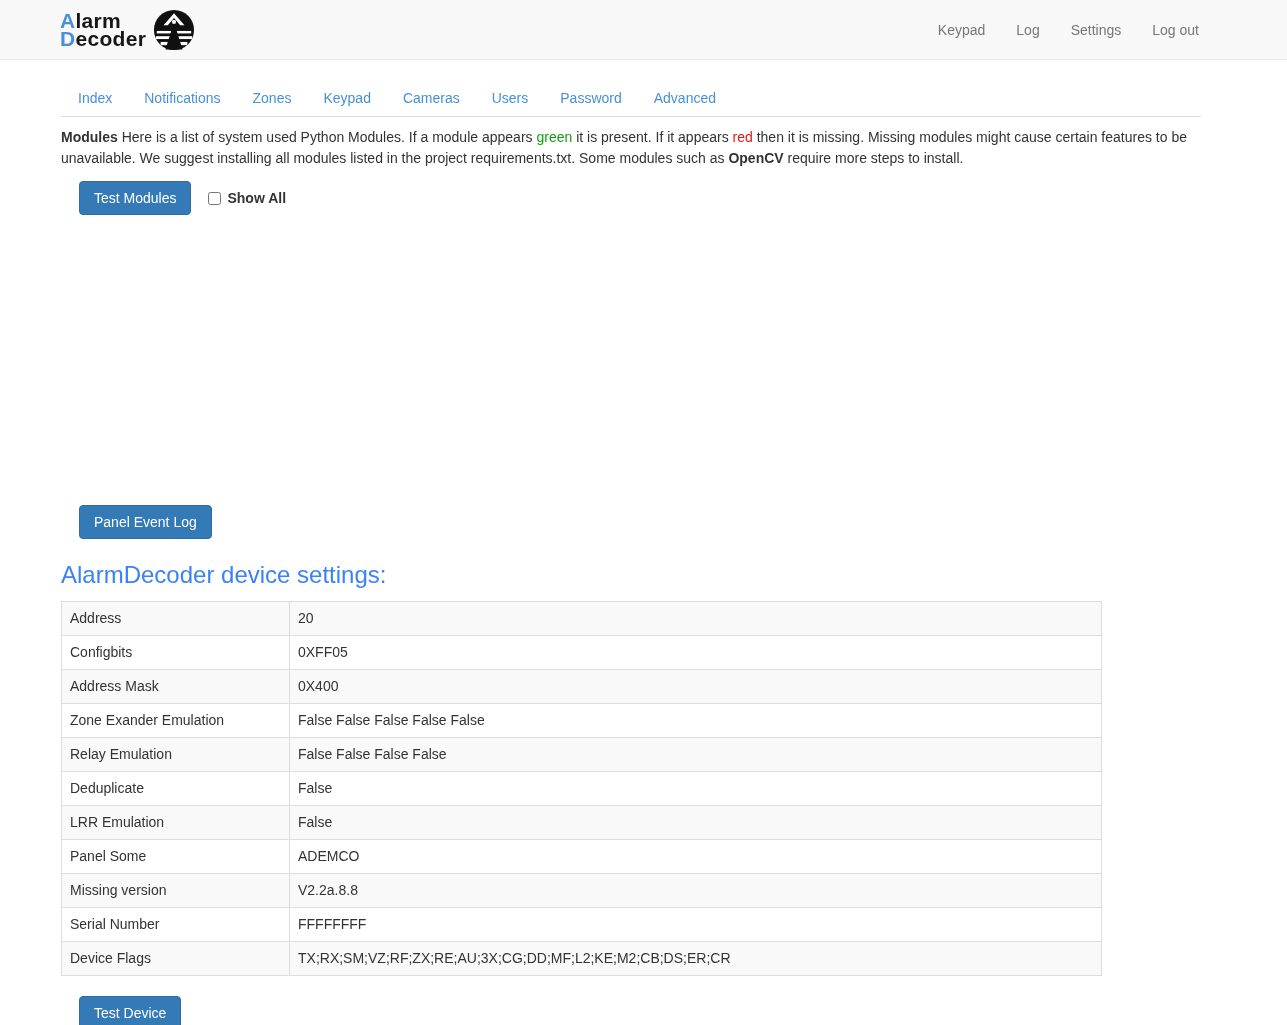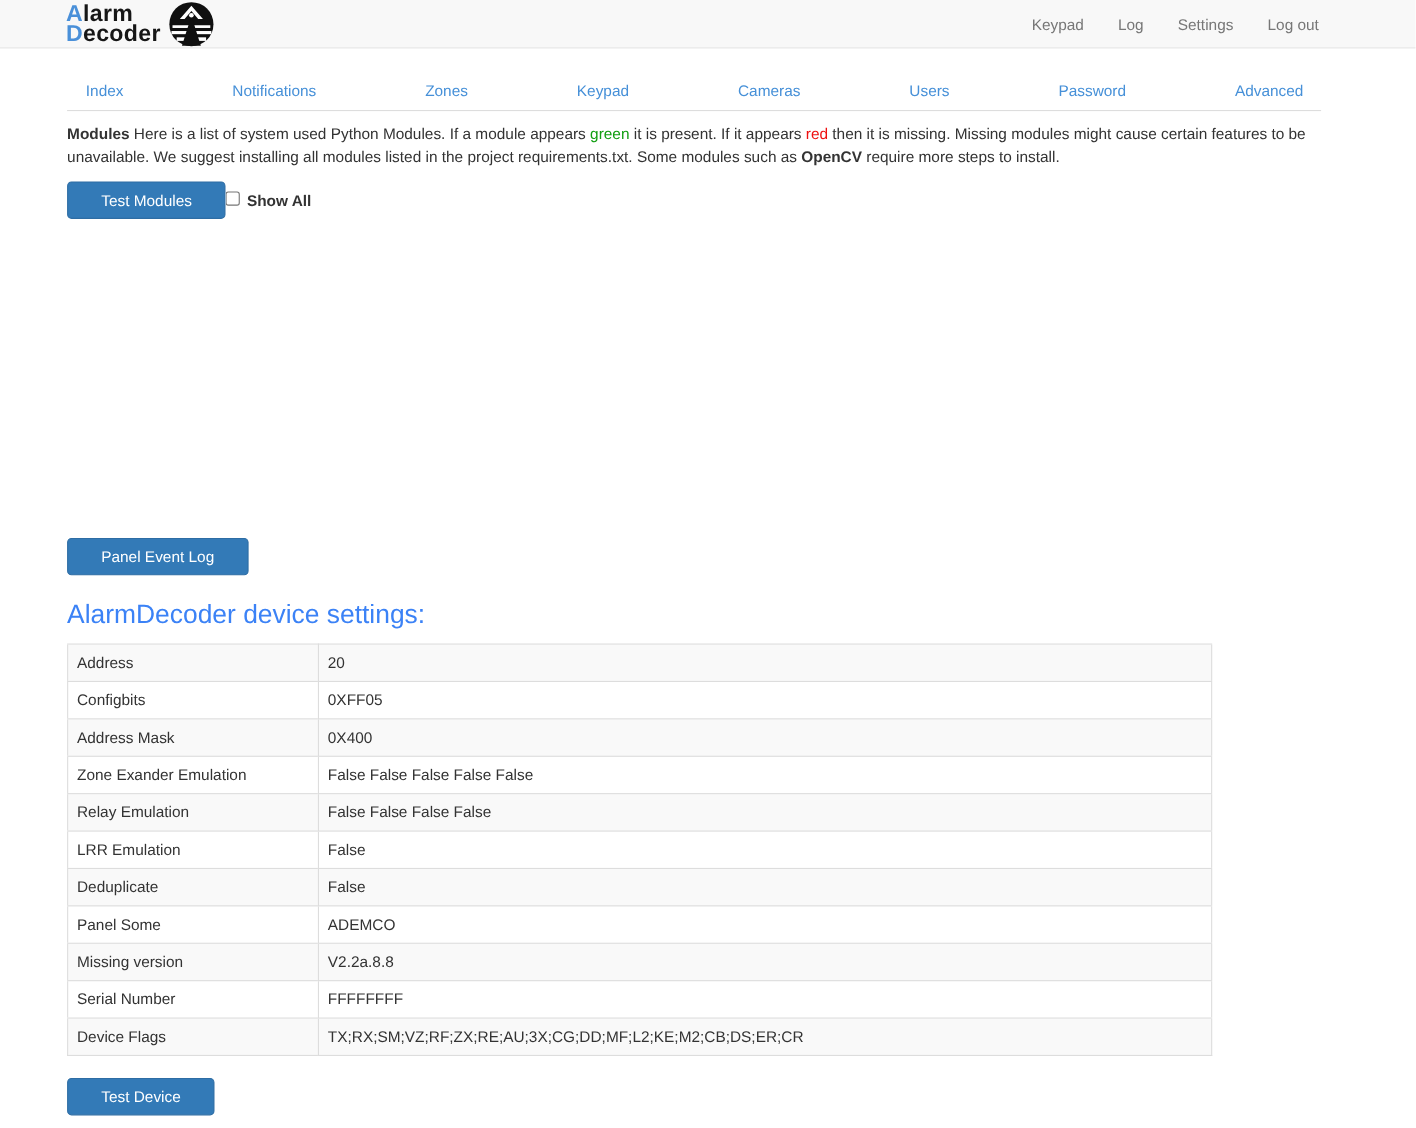--- a/index.html
+++ b/index.html
@@ -9,21 +9,21 @@
     background: #ffffff;
     font-family: "Liberation Sans", sans-serif;
     font-size: 14px;
     color: #333333;
     overflow: hidden;
   }
   a { text-decoration: none; cursor: pointer; }
 
   
   .navbar {
-    height: 44px;
+    height: 60px;
     background: var(--navbar-bg, #f8f8f8);
     border-bottom: 1px solid var(--navbar-border, #e7e7e7);
     display: flex;
     align-items: center;
     justify-content: space-between;
     padding: 0 88px 0 60px;
   }
   .brand { display: flex; align-items: center; cursor: pointer; }
   .brand-text {
     font-weight: bold;
@@ -39,47 +39,48 @@
 
   
   .content { padding-left: 61px; width: 1201px; }
 
   .tabs {
     margin-top: 20px;
     border-bottom: 1px solid var(--table-border, #dddddd);
     display: flex;
     list-style: none;
     padding: 0 0 0 1px;
-    justify-content: space-between;
   }
   .tab {
     padding: 10px 16px;
     color: var(--link-blue, #4690d8);
     font-size: 14px;
     cursor: pointer;
   }
 
   .modules-desc { margin: 10px 0 12px 0; line-height: 21px; width: 1140px; }
 
   .controls-row { margin-top: 6px; display: flex; align-items: center; }
   .btn {
     display: inline-block;
     background: var(--button-primary, #337ab7);
     border: 1px solid var(--button-primary-border, #2e6da4);
     color: #ffffff;
     font-family: inherit;
     font-size: 14px;
     line-height: 20px;
-    padding: 6px 30px;
+    padding: 6px 14px;
     border-radius: 4px;
     cursor: pointer;
+    margin-left: 18px;
   }
   .show-all {
+    margin-left: 17px;
     display: flex;
-    align-items: flex-start;
+    align-items: center;
     font-weight: bold;
     cursor: pointer;
   }
   .show-all input { width: 13px; height: 13px; margin: 0 6px 0 0; }
 
   .spacer { height: 290px; }
 
   .heading {
     font-size: 24px;
     font-weight: 500;
@@ -180,28 +181,28 @@
         </tr>
         <tr>
           <td class="label-cell">Zone Exander Emulation</td>
           <td>False False False False False</td>
         </tr>
         <tr>
           <td class="label-cell">Relay Emulation</td>
           <td>False False False False</td>
         </tr>
         <tr>
+          <td class="label-cell">Deduplicate</td>
+          <td>False</td>
+        </tr>
+        <tr>
           <td class="label-cell">LRR Emulation</td>
           <td>False</td>
         </tr>
         <tr>
-          <td class="label-cell">Deduplicate</td>
-          <td>False</td>
-        </tr>
-        <tr>
           <td class="label-cell">Panel Some</td>
           <td>ADEMCO</td>
         </tr>
         <tr>
           <td class="label-cell">Missing version</td>
           <td>V2.2a.8.8</td>
         </tr>
         <tr>
           <td class="label-cell">Serial Number</td>
           <td>FFFFFFFF</td>

